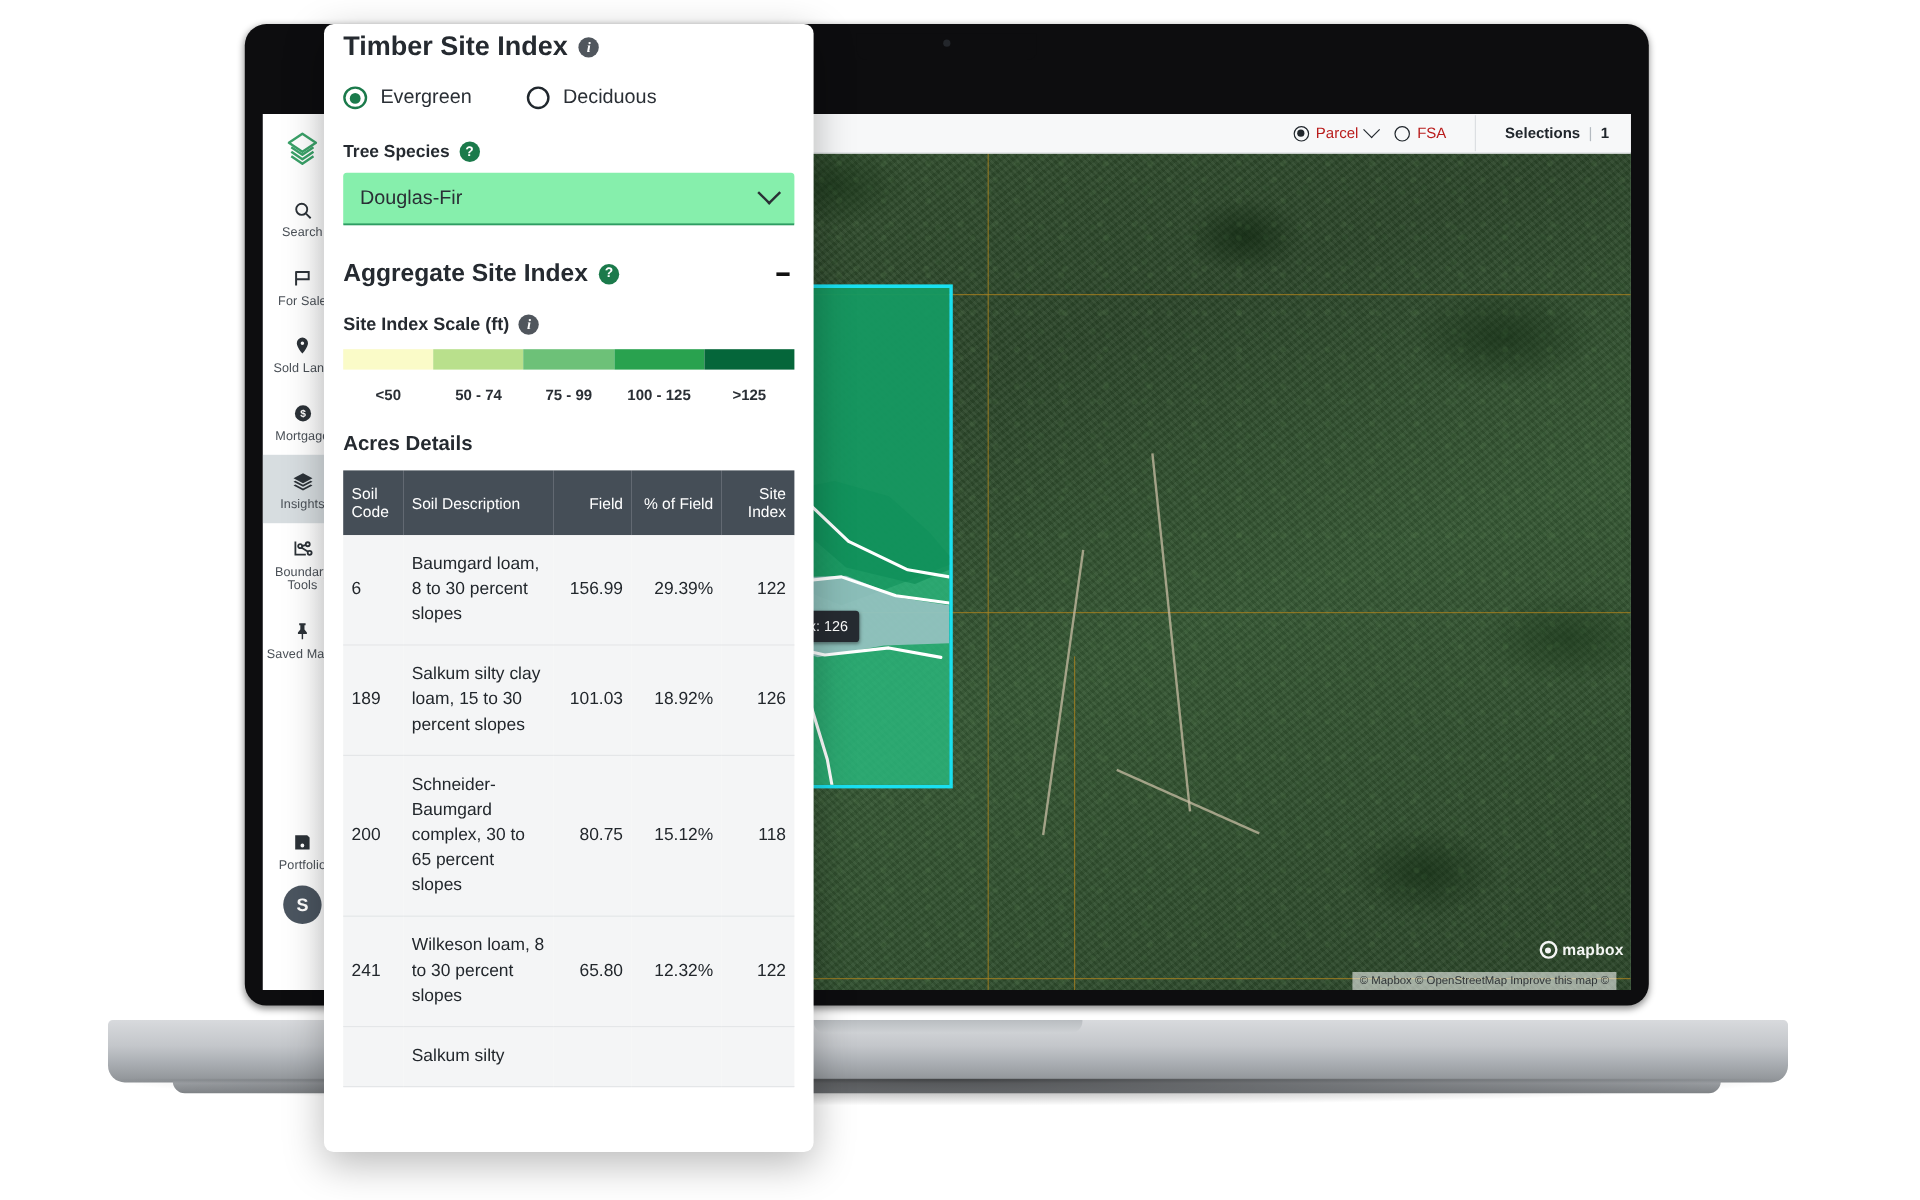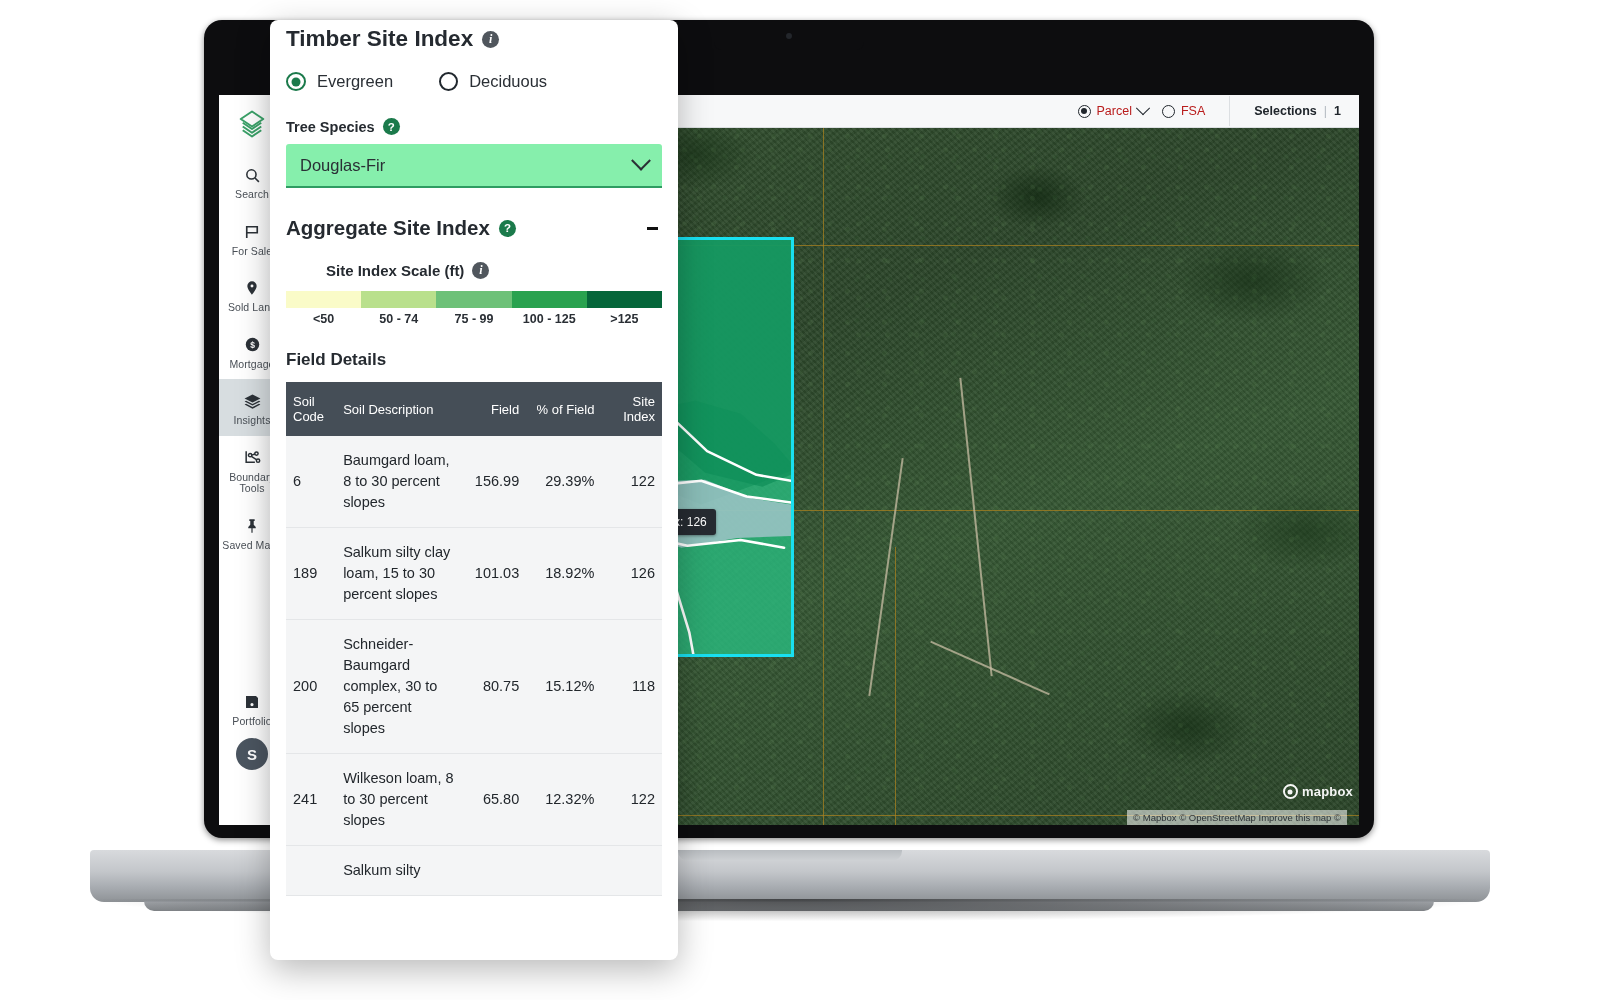--- a/index.html
+++ b/index.html
@@ -115,24 +115,24 @@
   .fld-label{display:flex;align-items:center;gap:8px;font-size:14.5px;font-weight:700;color:#252a30;padding:27px 16px 0;}
   .select{margin:9px 16px 0;height:42px;background:#86efac;border-bottom:2.5px solid #2e9c62;border-radius:3px 3px 0 0;
       display:flex;align-items:center;justify-content:space-between;padding:0 14px;cursor:pointer;}
   .select span{font-size:16.5px;color:#2a2f35;}
   .chev{width:12px;height:12px;border-right:2.2px solid #2a2f35;border-bottom:2.2px solid #2a2f35;transform:rotate(45deg) translate(-3px,-3px);}
 
   .sec-head{display:flex;align-items:center;justify-content:space-between;padding:28px 16px 0;}
   .sec-head .t{display:flex;align-items:center;gap:9px;font-size:20.5px;font-weight:700;color:#252a30;}
   .minus{width:11px;height:3px;background:#111;margin-right:4px;}
 
-  .scale-label{display:flex;align-items:center;gap:8px;font-size:15px;font-weight:700;color:#252a30;padding:22px 16px 0;margin-left:40px;}
+  .scale-label{display:flex;align-items:center;gap:8px;font-size:15px;font-weight:700;color:#252a30;padding:22px 16px 0;}
   .swatches{display:flex;margin:12px 16px 0;height:17px;}
   .swatches div{flex:1;}
-  .sw-labels{display:flex;margin:4px 16px 0;}
+  .sw-labels{display:flex;margin:14px 16px 0;}
   .sw-labels div{flex:1;text-align:center;font-size:12.5px;font-weight:700;color:#2a2f35;}
 
   .details-h{font-size:17px;font-weight:700;color:#252a30;padding:24px 16px 0;}
 
   table{width:376px;margin:12px 16px 0;border-collapse:collapse;table-layout:fixed;}
   thead th{background:#454e57;color:#fff;font-size:13px;font-weight:400;text-align:left;padding:12px 7px;vertical-align:middle;}
   thead th.num{text-align:right;}
   tbody td{font-size:14.5px;color:#22272c;padding:14px 7px;border-bottom:1px solid #e4e6e8;background:#f4f5f6;
       vertical-align:middle;line-height:21px;}
   tbody td.num{text-align:right;}
@@ -379,21 +379,21 @@
           <div style="background: rgb(5, 102, 58);"></div>
         </div>
       <div class="sw-labels" id="swLabels">
           <div>&lt;50</div>
           <div>50 - 74</div>
           <div>75 - 99</div>
           <div>100 - 125</div>
           <div>&gt;125</div>
         </div>
 
-      <div class="details-h">Field Details</div>
+      <div class="details-h">Acres Details</div>
 
       <table>
         <colgroup>
             <col class="c1">
             <col class="c2">
             <col class="c3">
             <col class="c4">
             <col class="c5">
           </colgroup>
         <thead>

